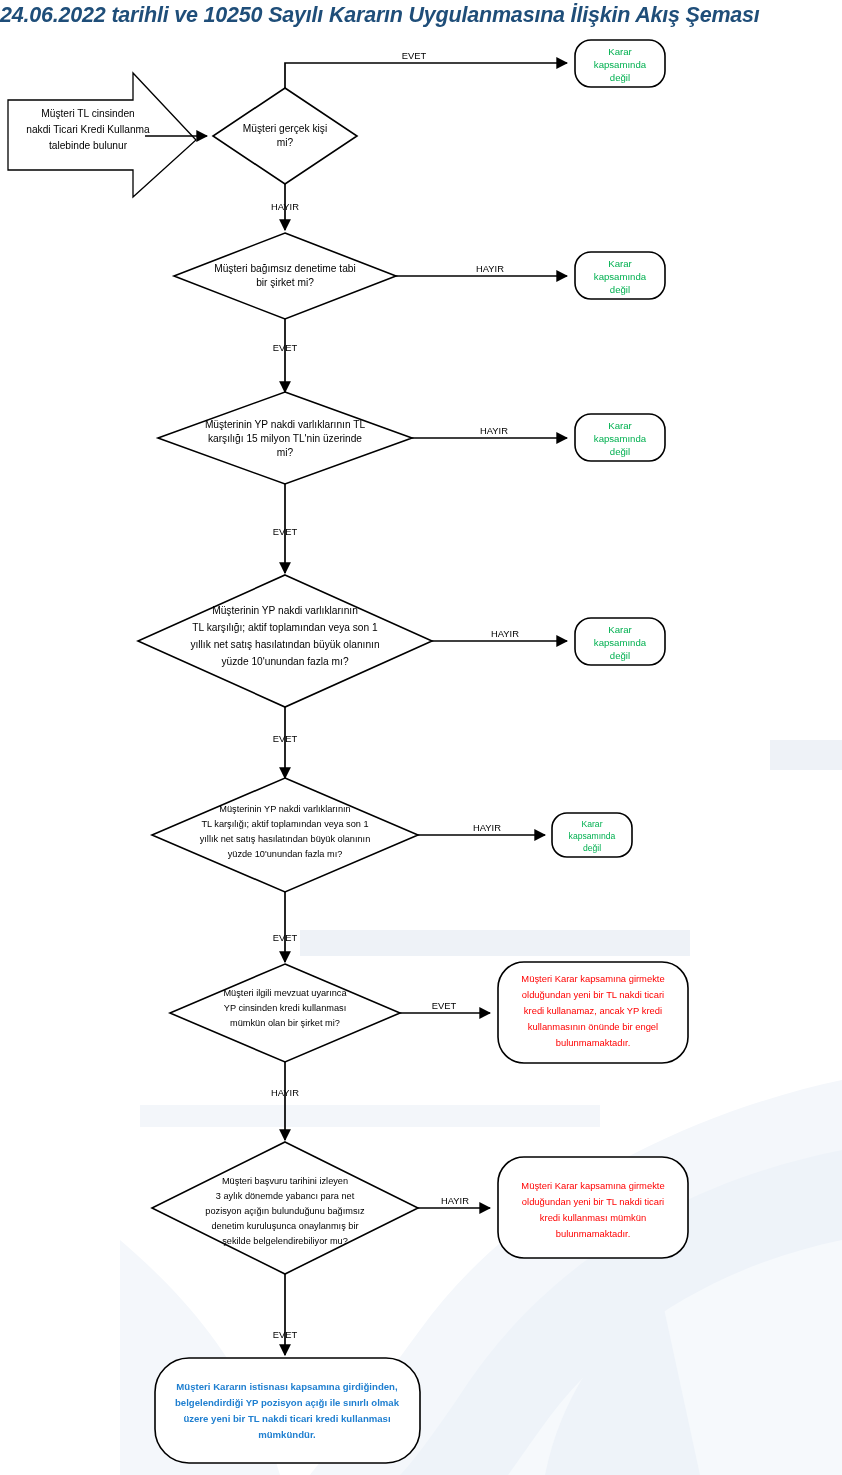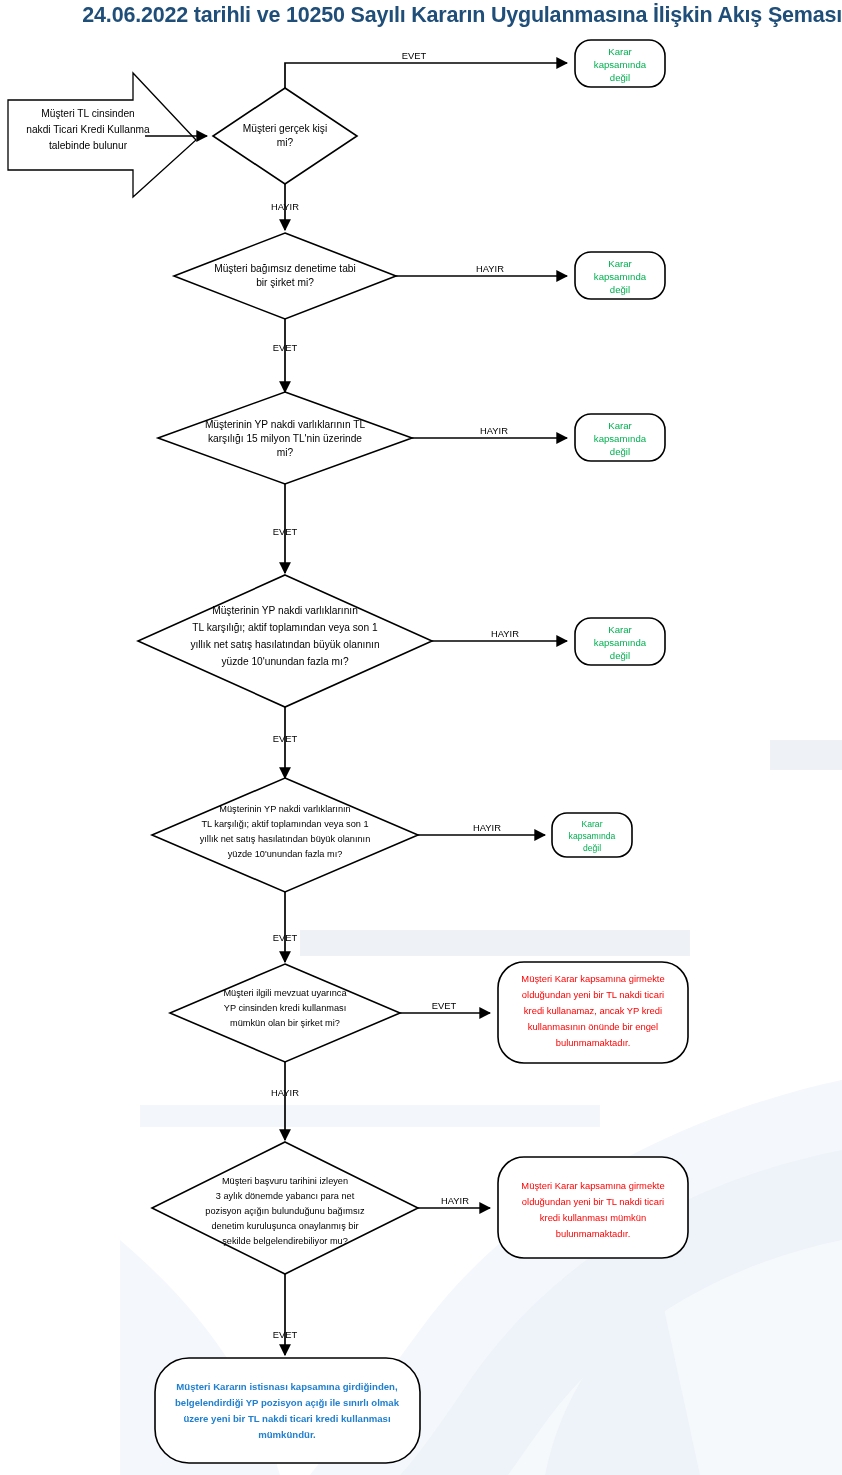--- a/index.html
+++ b/index.html
@@ -24,26 +24,27 @@
     height: 1475px;
     pointer-events: none;
   }
   #title {
     position: absolute;
     left: 0px;
     top: 0px;
     width: 842px;
     height: 30px;
     line-height: 30px;
-    text-align: right;
+    text-align: left;
     color: #1f4e79;
     font-size: 21.5px;
     font-weight: bold;
     letter-spacing: -0.2px;
     white-space: nowrap;
+    font-style: italic;
   }
   #flow {
     position: absolute;
     left: 0;
     top: 0;
     width: 842px;
     height: 1475px;
   }
   .shape-stroke {
     fill: #ffffff;

